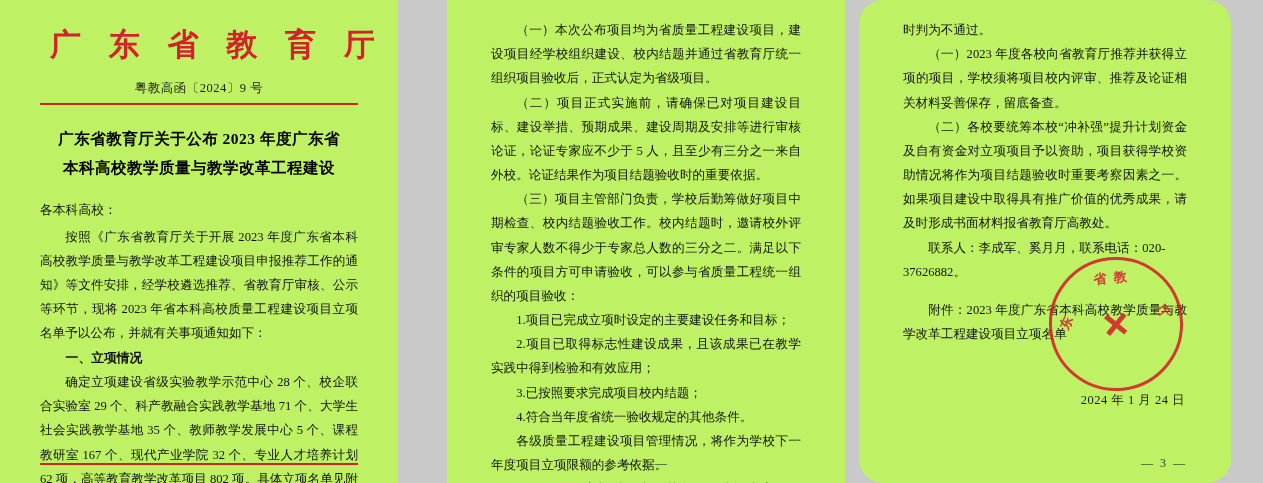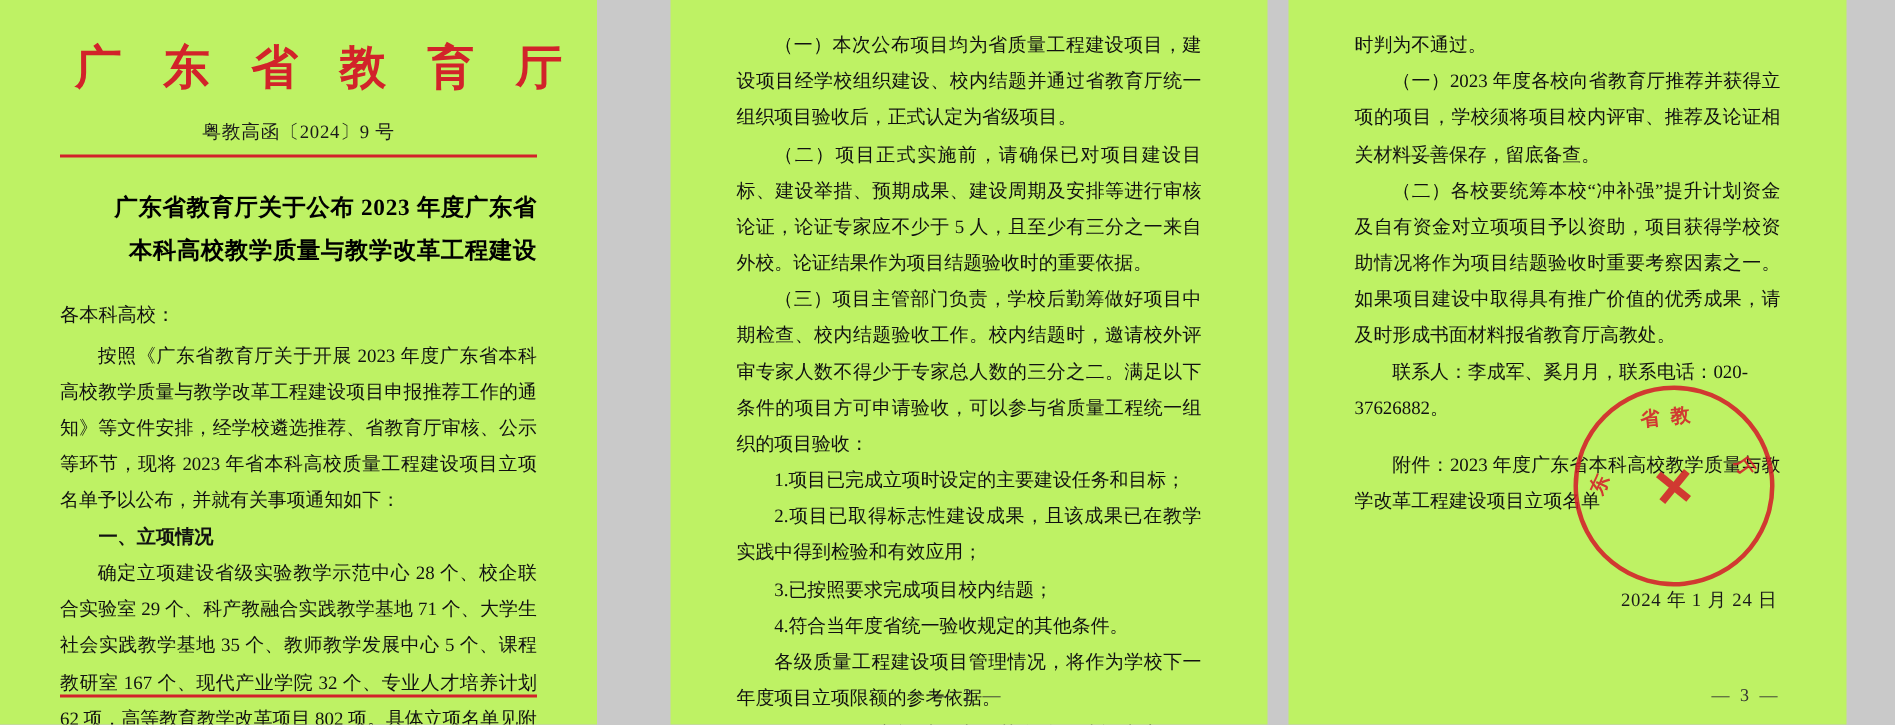--- a/index.html
+++ b/index.html
@@ -24,21 +24,21 @@
   .page {
     position: relative;
     background: #bef264;
     height: 483px;
     box-sizing: border-box;
     overflow: hidden;
     flex: 0 0 auto;
   }
   .page-1 { width: 398px; padding: 18px 40px 10px 40px; }
   .page-2 { width: 398px; padding: 18px 44px 10px 44px; margin-left: 35px; }
-  .page-3 { width: 372px; padding: 18px 44px 0 44px; }
+  .page-3 { width: 372px; padding: 18px 44px 0 44px; border-radius: 24px; }
 
   
   .masthead {
     text-align: center;
     color: #d2232a;
     font-family: "Liberation Serif", serif;
     font-weight: bold;
     font-size: 31px;
     letter-spacing: 10px;
     text-indent: 10px;
@@ -53,21 +53,21 @@
     margin-top: 14px;
     margin-bottom: 6px;
     letter-spacing: 0.5px;
   }
   .red-rule {
     height: 2px;
     background: #d2232a;
     margin: 6px 0 0 0;
   }
   .doc-title {
-    text-align: right;
+    text-align: center;
     font-size: 15.5px;
     font-weight: bold;
     line-height: 1.85;
     color: #000;
     margin-top: 20px;
     margin-bottom: 16px;
     letter-spacing: 0.5px;
   }
   .salutation {
     font-size: 12.8px;

